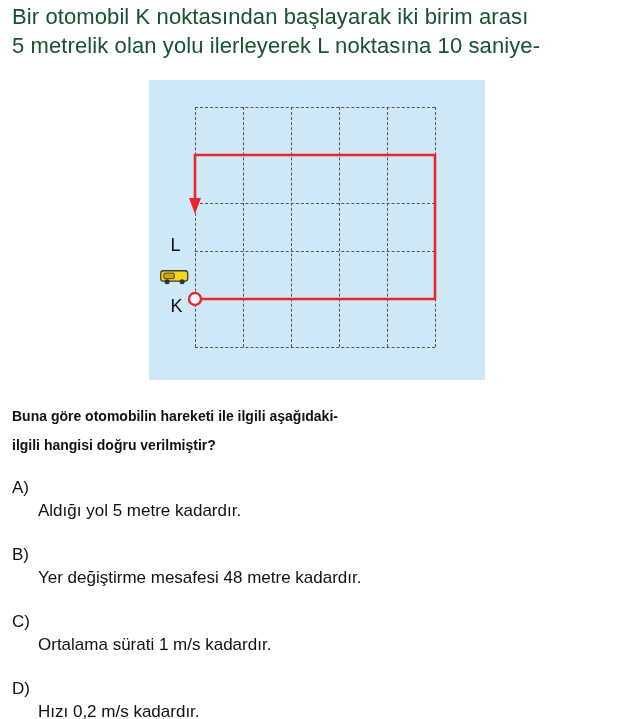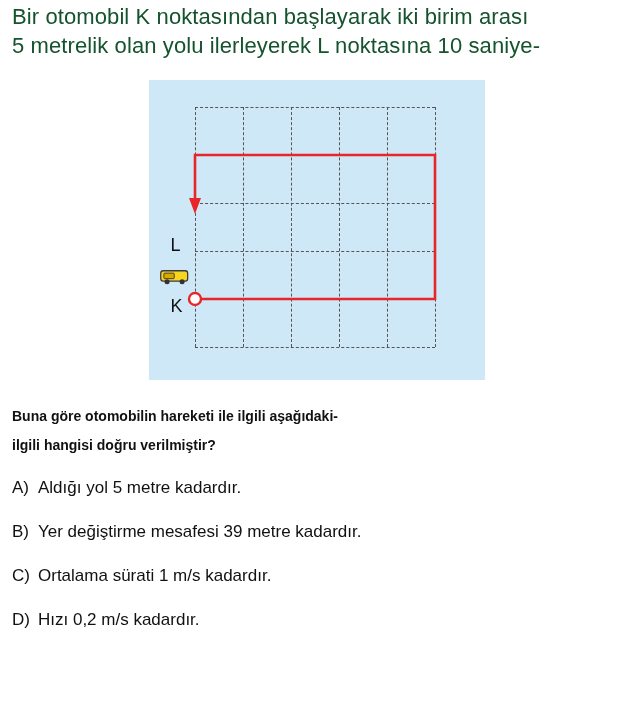--- a/index.html
+++ b/index.html
@@ -109,20 +109,21 @@
     line-height: 27px;
     margin-bottom: 17px;
     color: #111;
   }
   .option .opt-key {
     width: 26px;
     flex: 0 0 26px;
   }
   .option .opt-text {
     flex: 1 1 auto;
+    margin-top: 23px;
   }
 </style>
 </head>
 <body>
 
 <div class="page">
 
   <div class="stem">
     <p>Bir otomobil K noktasından başlayarak iki birim arası</p>
     <p>5 metrelik olan yolu ilerleyerek L noktasına 10 saniye-</p>
@@ -171,21 +172,21 @@
     <p>ilgili hangisi doğru verilmiştir?</p>
   </div>
 
   <div class="options">
     <div class="option">
       <span class="opt-key">A)</span>
       <span class="opt-text">Aldığı yol 5 metre kadardır.</span>
     </div>
     <div class="option">
       <span class="opt-key">B)</span>
-      <span class="opt-text">Yer değiştirme mesafesi 39 metre kadardır.</span>
+      <span class="opt-text">Yer değiştirme mesafesi 48 metre kadardır.</span>
     </div>
     <div class="option">
       <span class="opt-key">C)</span>
       <span class="opt-text">Ortalama sürati 1 m/s kadardır.</span>
     </div>
     <div class="option">
       <span class="opt-key">D)</span>
       <span class="opt-text">Hızı 0,2 m/s kadardır.</span>
     </div>
   </div>

